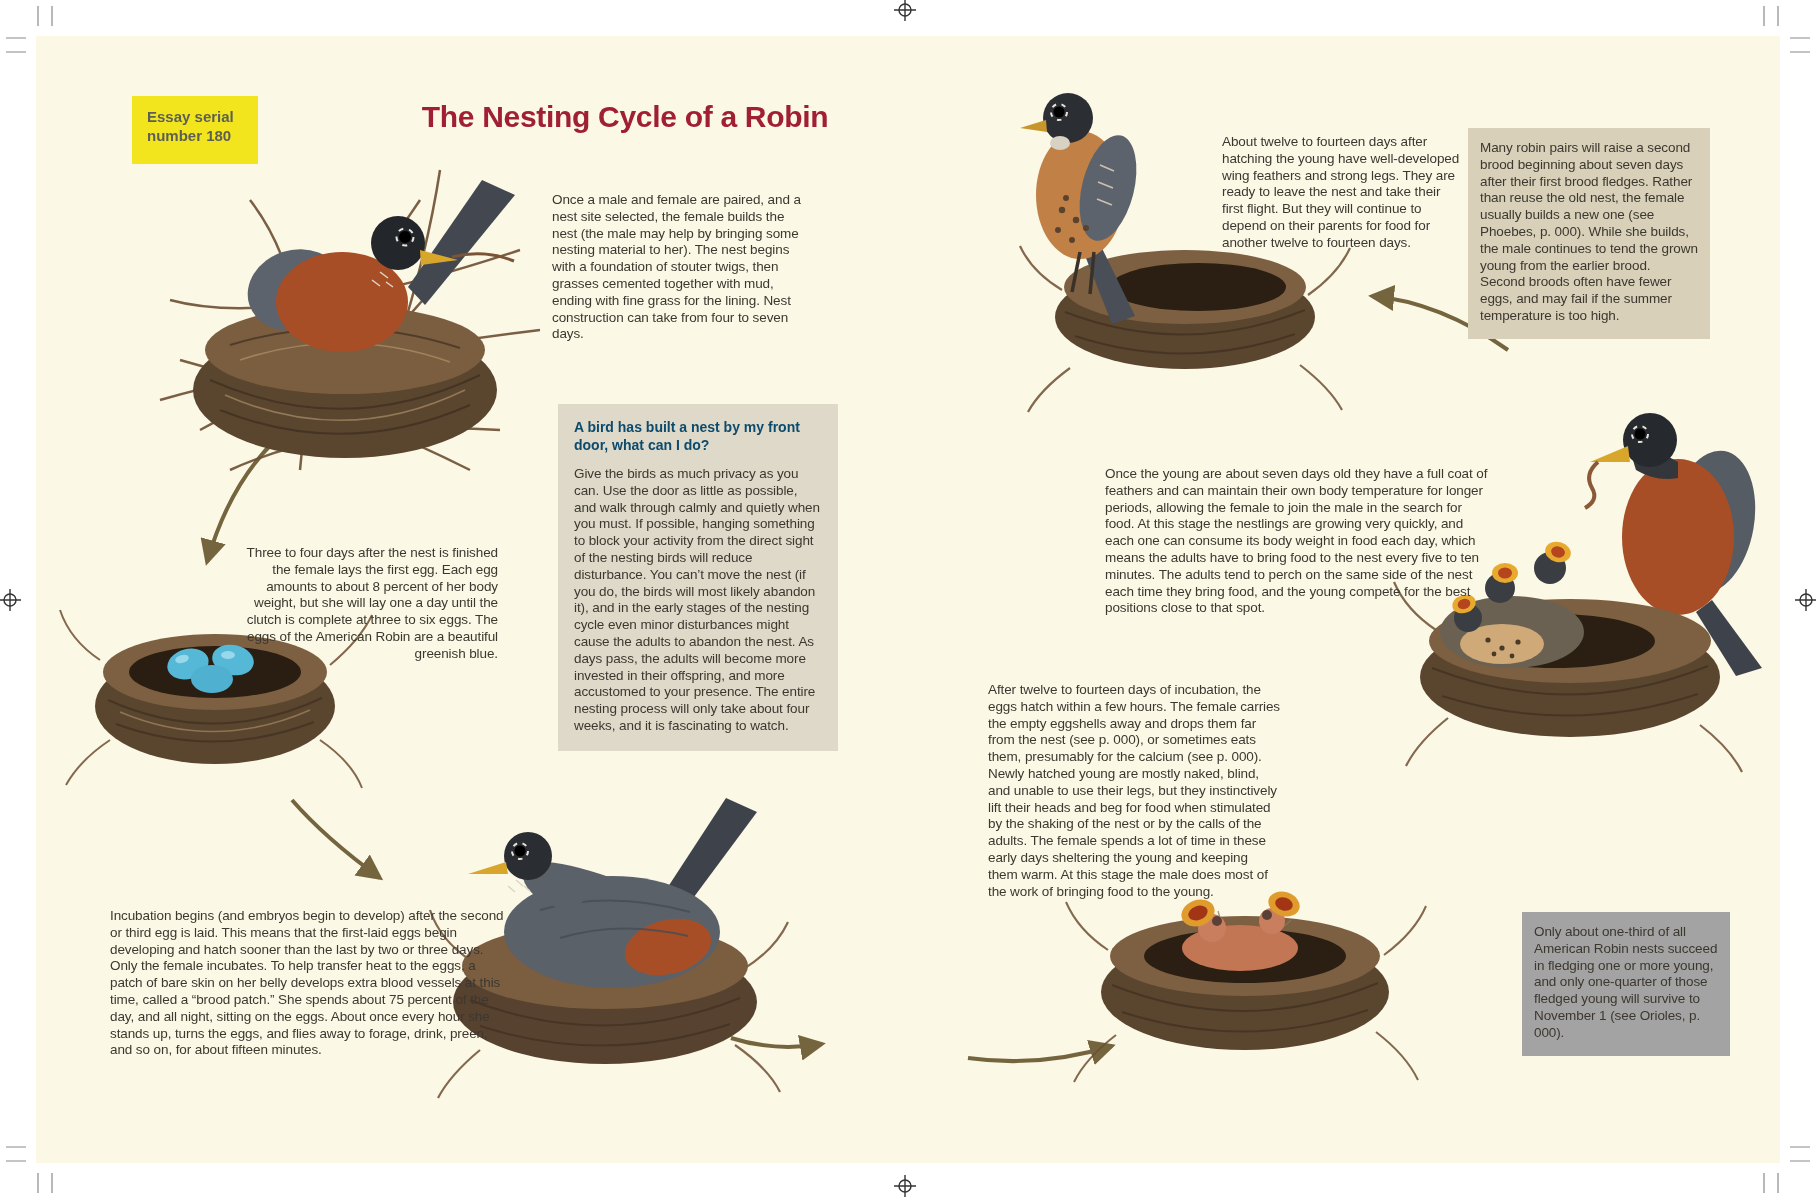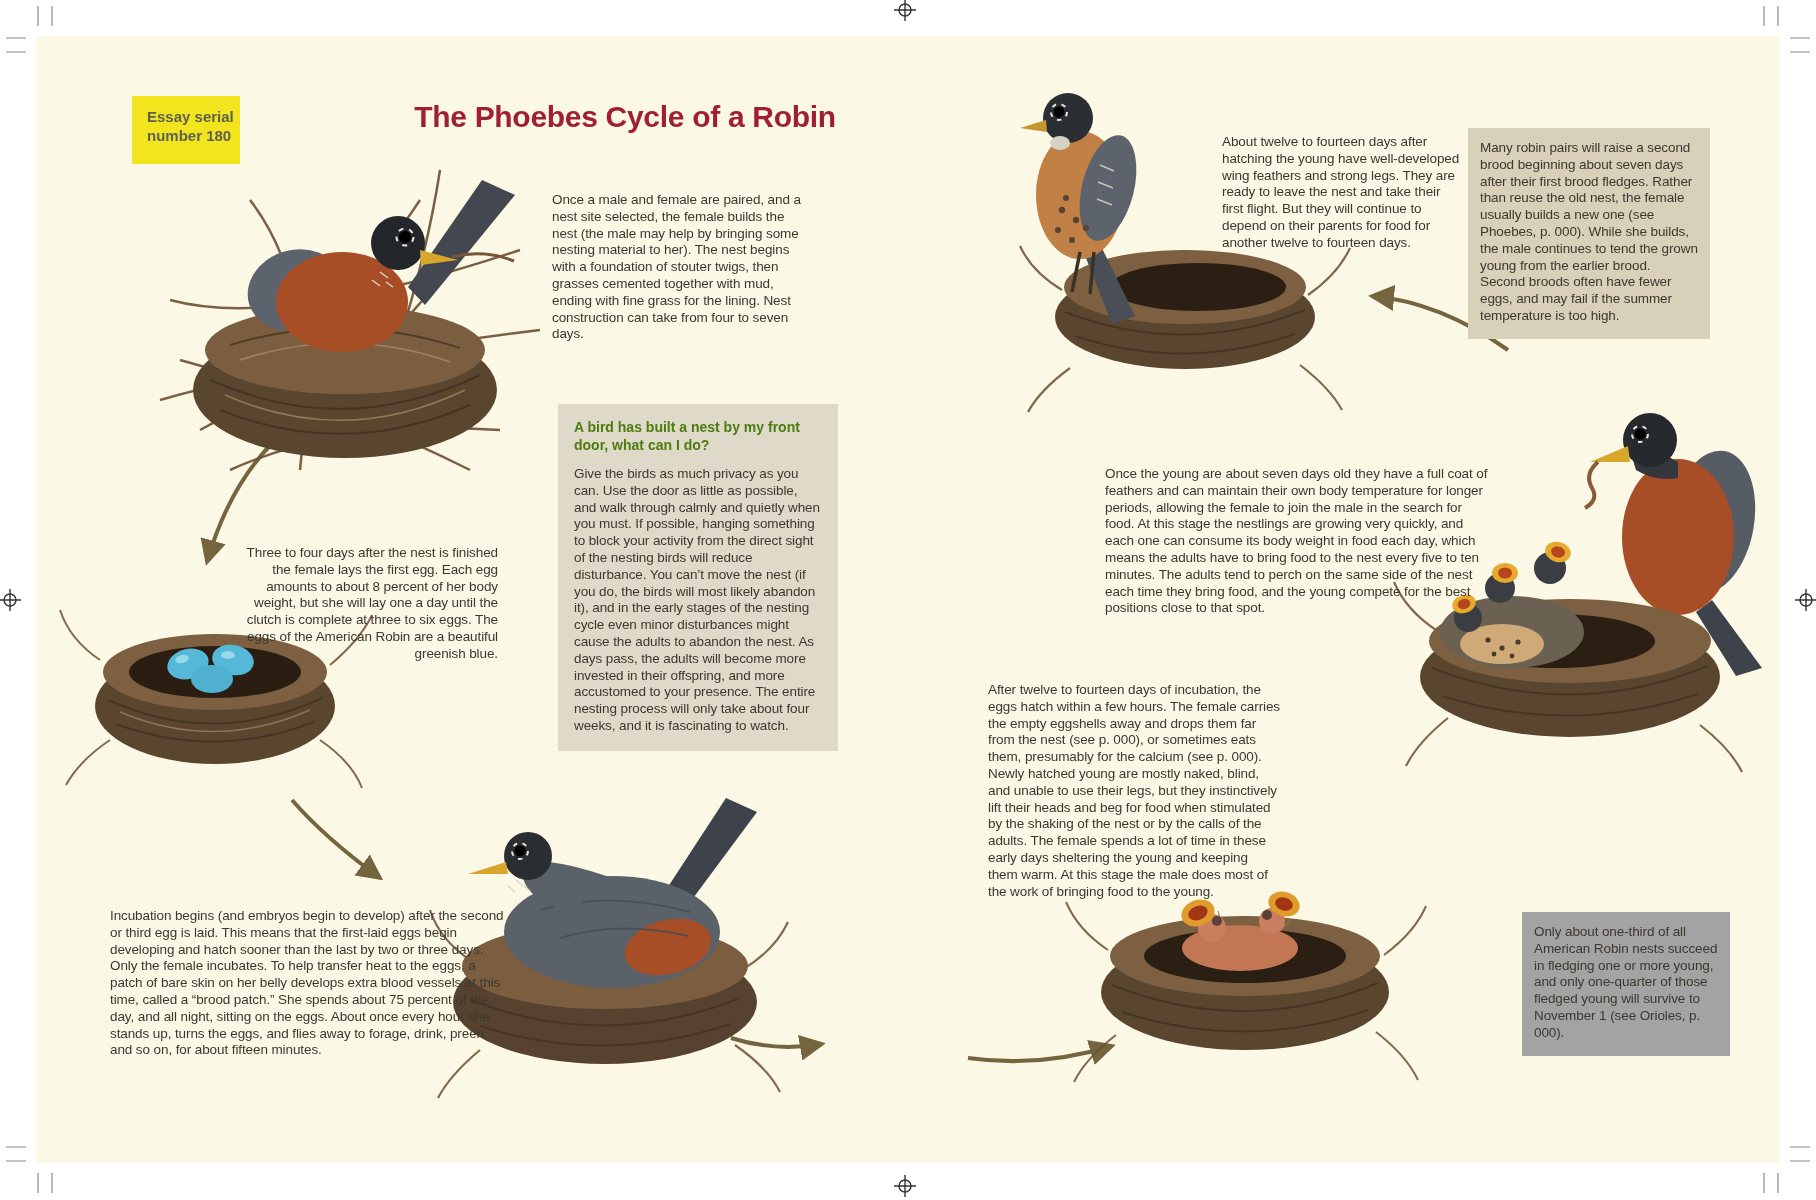--- a/index.html
+++ b/index.html
@@ -1,30 +1,30 @@
 <!DOCTYPE html>
 <html><head>
 <meta charset="utf-8">
 <style>
   html,body{margin:0;padding:0;}
   body{width:1816px;height:1200px;background:#ffffff;position:relative;
        font-family:"Liberation Sans",sans-serif;overflow:hidden;}
   .abs{position:absolute;}
   #page{left:36px;top:36px;width:1744px;height:1127px;background:#fbf8e6;}
   .para{font-size:13.5px;line-height:16.8px;color:#3c3830;letter-spacing:-0.1px;}
-  #badge{left:132px;top:96px;width:108px;height:68px;background:#f3e51d;
+  #badge{left:132px;top:96px;width:126px;height:68px;background:#f3e51d;
          color:#5c6054;font-weight:bold;font-size:15px;line-height:19px;
          padding:11px 0 0 15px;box-sizing:border-box;}
   #title{left:390px;top:100px;width:470px;text-align:center;color:#a01f33;
          font-size:30px;font-weight:bold;letter-spacing:-0.3px;}
   #para-nest-building{left:552px;top:192px;width:250px;}
   #para-egg-laying{left:244px;top:545px;width:254px;text-align:right;}
   #sidebar{left:558px;top:404px;width:280px;background:#ded9c8;
            padding:14px 16px 16px 16px;box-sizing:border-box;}
-  #sidebar .sb-title{color:#4d7c0f;font-weight:bold;font-size:14px;line-height:18px;
+  #sidebar .sb-title{color:#0c4a6e;font-weight:bold;font-size:14px;line-height:18px;
            margin-bottom:12px;}
   #para-incubation{left:110px;top:908px;width:400px;}
   #para-fledging{left:1222px;top:96px;width:238px;margin-top:38px;}
   #callout-second-brood{left:1468px;top:128px;width:242px;background:#d8d0b9;
            padding:12px 12px 14px 12px;box-sizing:border-box;}
   #para-nestlings{left:1105px;top:466px;width:385px;}
   #para-hatching{left:988px;top:682px;width:292px;}
   #callout-survival{left:1522px;top:912px;width:208px;background:#a3a3a3;
            padding:12px 12px 14px 12px;box-sizing:border-box;}
   .footer{font-size:10px;color:#4a4a4a;letter-spacing:0.2px;margin-top:40px;}
@@ -275,21 +275,21 @@
     <g stroke="#3a3229" stroke-width="3.5">
         <path d="M1080,252 L1072,292 M1094,252 L1090,294"></path>
       </g>
   </g>
 </svg>
 
 <div class="abs" id="badge">
   <span>Essay serial number 180</span>
 </div>
 
-<div class="abs" id="title">The Phoebes Cycle of a Robin</div>
+<div class="abs" id="title">The Nesting Cycle of a Robin</div>
 
 <div class="abs para" id="para-nest-building">Once a male and female are paired, and a nest site selected, the female builds the nest (the male may help by bringing some nesting material to her). The nest begins with a foundation of stouter twigs, then grasses cemented together with mud, ending with fine grass for the lining. Nest construction can take from four to seven days.</div>
 
 <div class="abs para" id="para-egg-laying">Three to four days after the nest is finished the female lays the first egg. Each egg amounts to about 8 percent of her body weight, but she will lay one a day until the clutch is complete at three to six eggs. The eggs of the American Robin are a beautiful greenish blue.</div>
 
 <div class="abs" id="sidebar">
   <div class="sb-title">A bird has built a nest by my front door, what can I do?</div>
   <div class="para" style="position:static;">Give the birds as much privacy as you can. Use the door as little as possible, and walk through calmly and quietly when you must. If possible, hanging something to block your activity from the direct sight of the nesting birds will reduce disturbance. You can’t move the nest (if you do, the birds will most likely abandon it), and in the early stages of the nesting cycle even minor disturbances might cause the adults to abandon the nest. As days pass, the adults will become more invested in their offspring, and more accustomed to your presence. The entire nesting process will only take about four weeks, and it is fascinating to watch.</div>
 </div>
 

